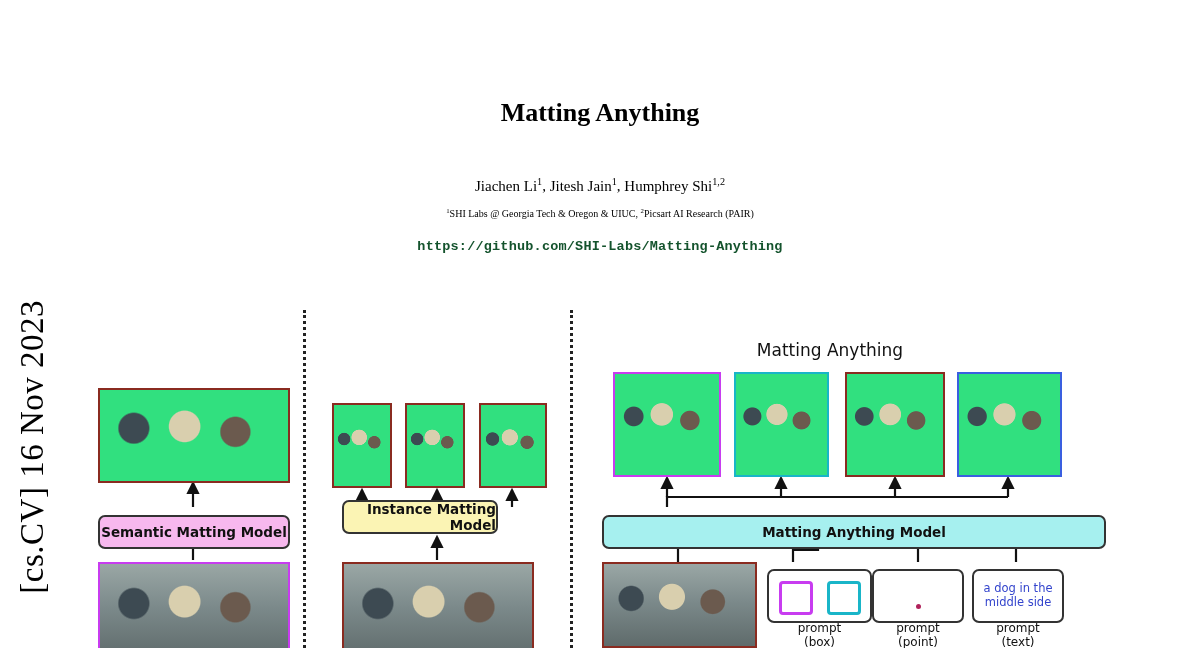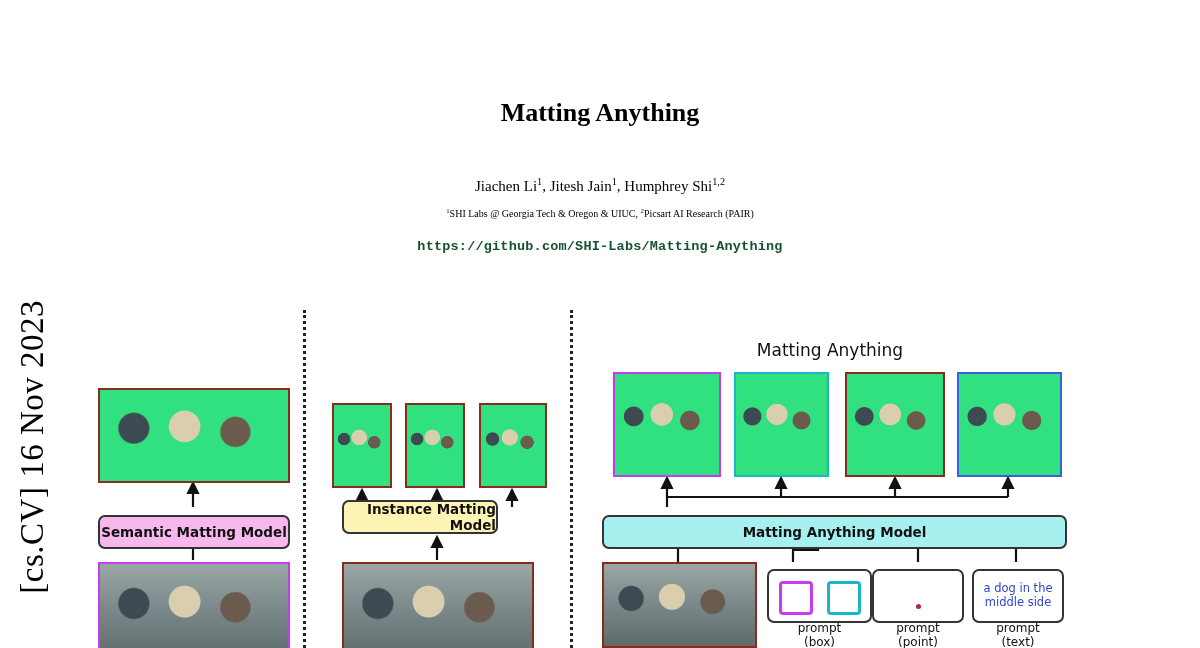--- a/index.html
+++ b/index.html
@@ -271,21 +271,21 @@
   <div class="photo green" style="left:734px; top:72px; width:95px; height:105px; border-color:#19b5c8;">
     <div class="sky"></div>
   </div>
   <div class="photo green" style="left:845px; top:72px; width:100px; height:105px; border-color:#8a2b20;">
     <div class="sky"></div>
   </div>
   <div class="photo green" style="left:957px; top:72px; width:105px; height:105px; border-color:#3a5fe0;">
     <div class="sky"></div>
   </div>
 
-  <div class="figbox model-matting" style="left:602px; top:207px; width:465px; height:34px;">
+  <div class="figbox model-matting" style="left:602px; top:207px; width:504px; height:34px;">
     <span>Matting Anything Model</span>
   </div>
 
   <div class="photo" style="left:602px; top:262px; width:155px; height:86px; border-color:#8a2b20;">
     <div class="sky"></div>
   </div>
 
   <div class="prompt-box" style="left:767px; top:262px; width:105px; height:54px;">
     <div class="sq" style="left:10px; top:10px; width:34px; height:34px; border-color:#c83cf0;"></div>
     <div class="sq" style="left:58px; top:10px; width:34px; height:34px; border-color:#19b5c8;"></div>

